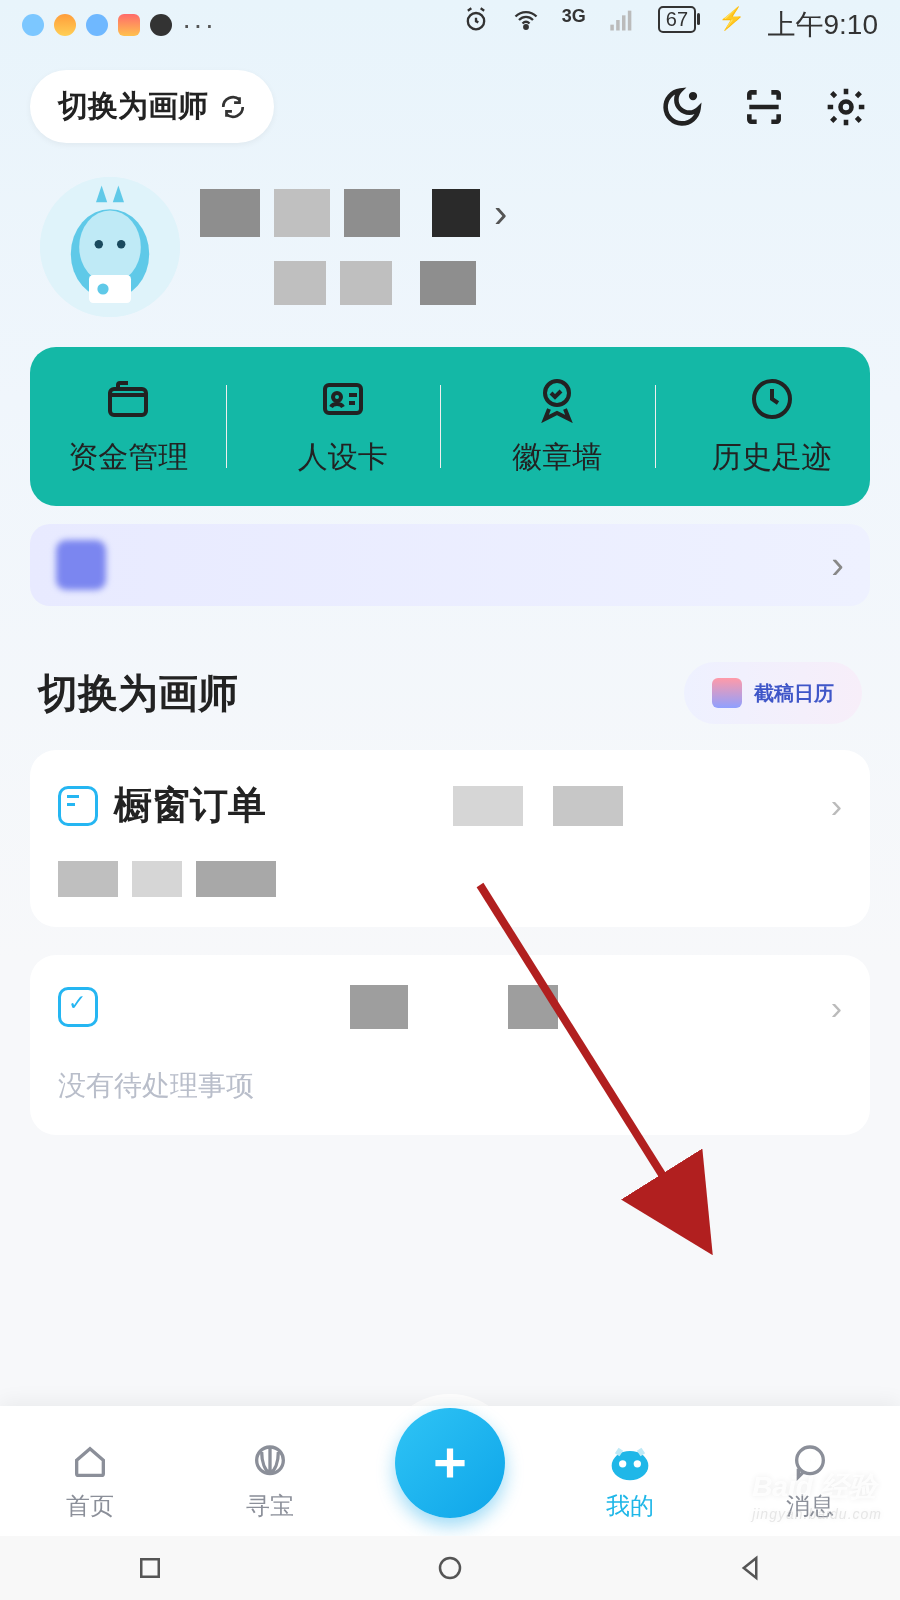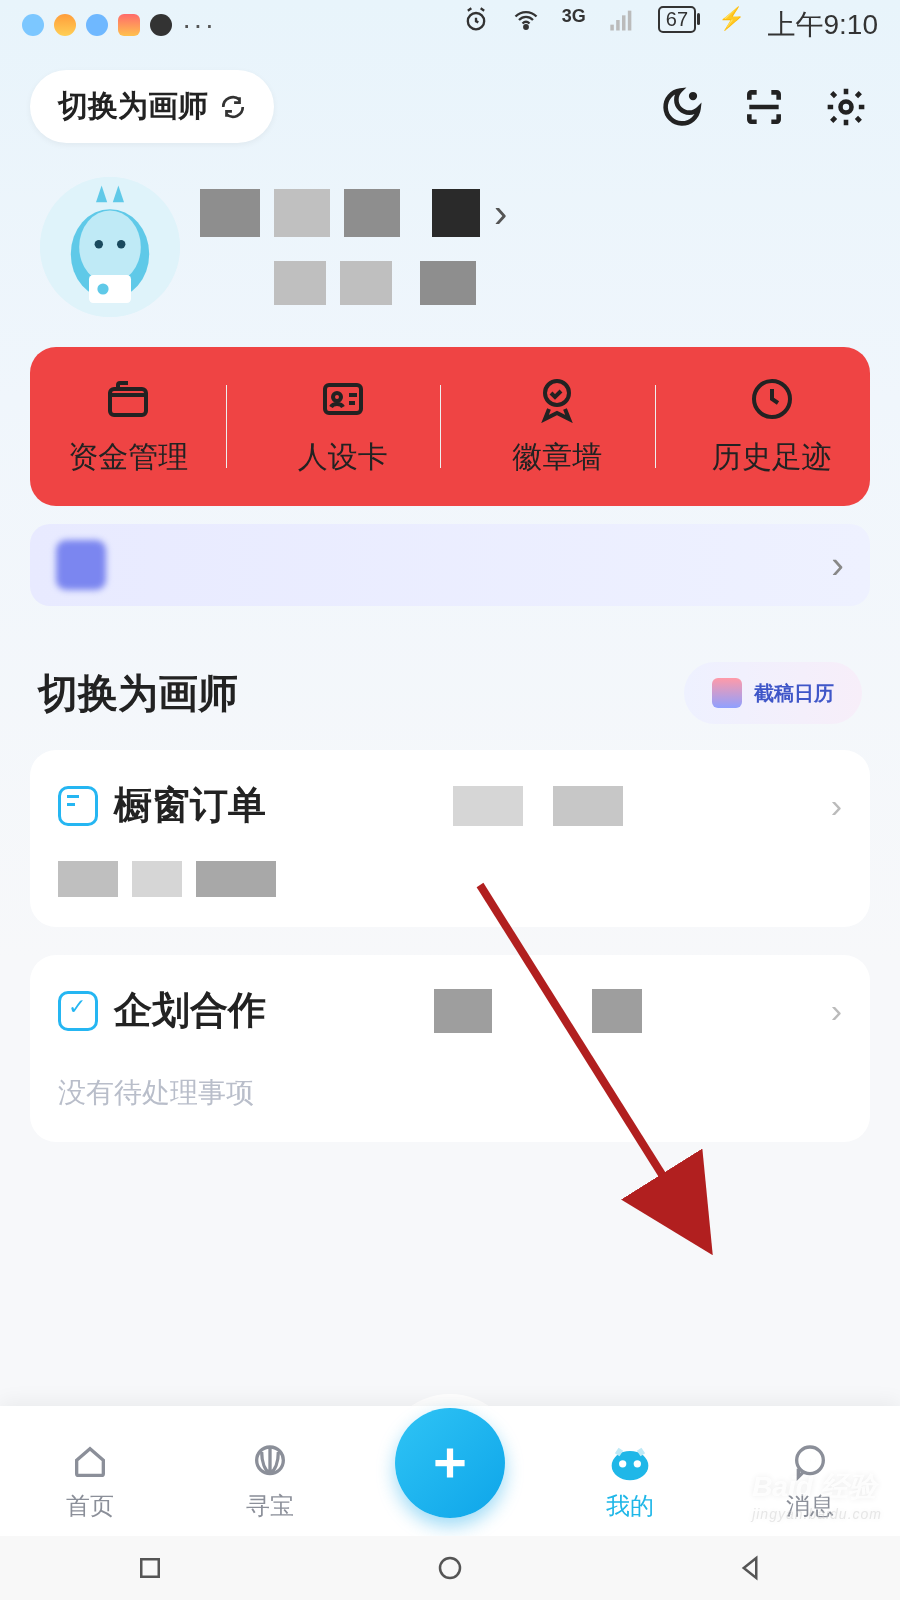--- a/index.html
+++ b/index.html
@@ -28,21 +28,21 @@
 
 
 .profile { display: flex; align-items: center; padding: 24px 40px 30px; gap: 20px; }
 .avatar { width: 140px; height: 140px; border-radius: 50%; background: #dff3fa; display: flex; align-items: center; justify-content: center; overflow: hidden; }
 .uinfo { flex: 1; }
 .uname-row { display: flex; align-items: center; gap: 14px; }
 .blk { display: inline-block; }
 .chev { font-size: 40px; color: #555; }
 
 
-.quick-card { margin: 0 30px; background: #ef4444; border-radius: 26px; padding: 28px 0; display: flex; gap: 18px; }
+.quick-card { margin: 0 30px; background: #14b8a6; border-radius: 26px; padding: 28px 0; display: flex; gap: 18px; }
 .quick-item { flex: 1; display: flex; flex-direction: column; align-items: center; gap: 14px; font-size: 30px; font-weight: 500; position: relative; }
 .quick-item:not(:last-child)::after { content: ""; position: absolute; right: 0; top: 10px; bottom: 10px; width: 1px; background: #eee; }
 .quick-item .qicon { width: 48px; height: 48px; }
 
 
 .banner { margin: 18px 30px 0; height: 82px; background: linear-gradient(90deg, #e8eaff, #eef1ff); border-radius: 20px; display: flex; align-items: center; padding: 0 26px; }
 .banner .blob { width: 50px; height: 50px; background: #7b86f0; border-radius: 10px; filter: blur(3px); }
 .banner .arr { margin-left: auto; font-size: 38px; color: #888; }
 
 
@@ -247,21 +247,20 @@
   <div class="censor-row">
     <span class="blk" style="width:60px;background:#bfbfbf"></span>
     <span class="blk" style="width:50px;background:#d6d6d6"></span>
     <span class="blk" style="width:80px;background:#a8a8a8"></span>
   </div>
 </div>
 
 <div class="card">
   <div class="card-head">
     <span class="card-icon project"></span>
-    <span class="card-title">企划合作</span>
     <div class="pix-row" style="margin-left:auto;margin-right:20px">
       <span class="blk" style="width:58px;height:44px;background:#9e9e9e"></span>
       <span class="blk" style="width:50px;height:44px;background:#9e9e9e;margin-left:70px"></span>
     </div>
     <span class="arr">›</span>
   </div>
   <div class="pending">没有待处理事项</div>
 </div>
 
 <svg class="annot-arrow" width="280" height="390">

